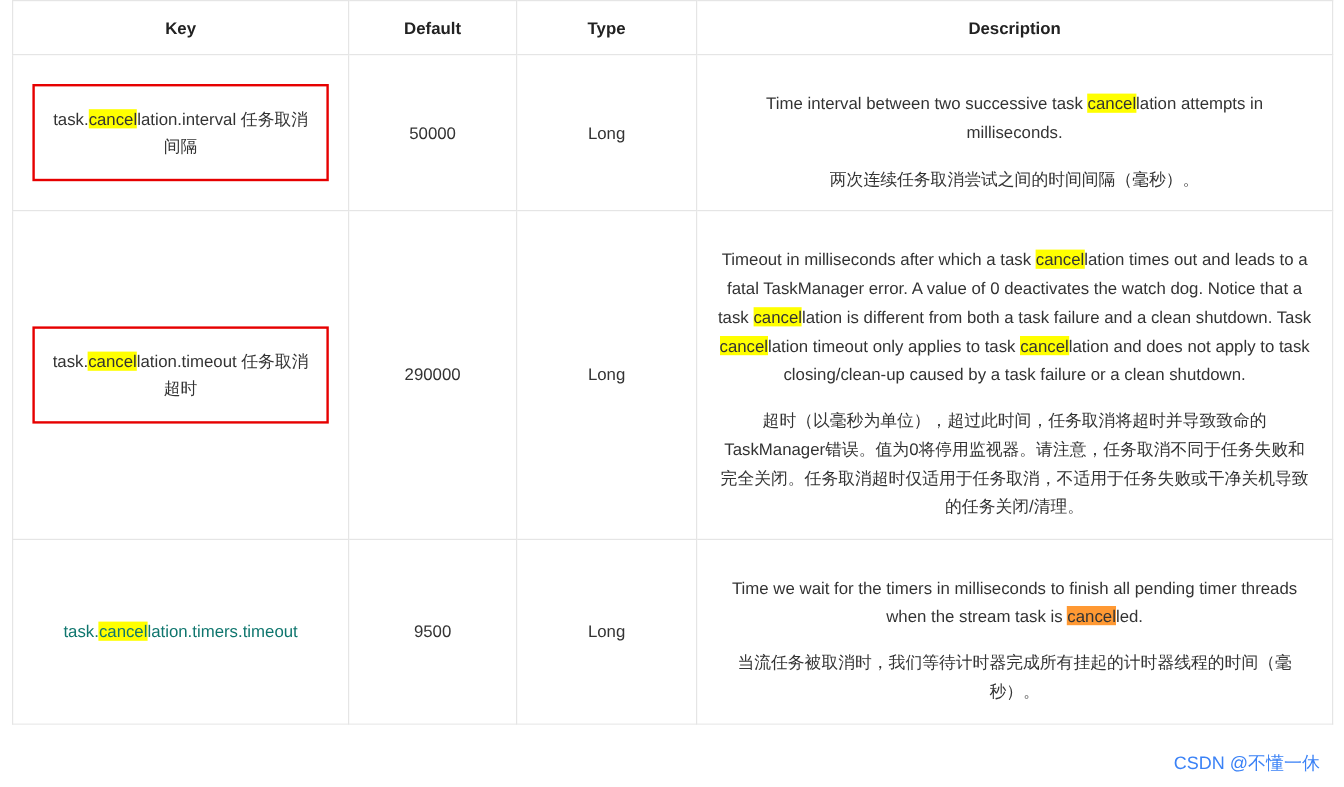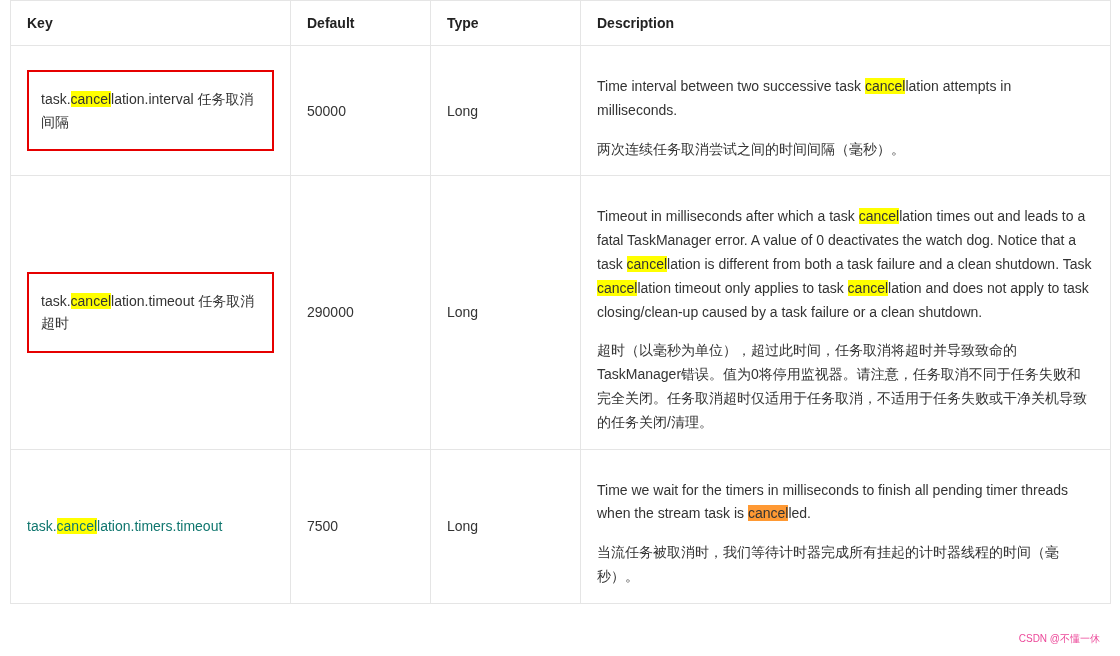--- a/index.html
+++ b/index.html
@@ -13,21 +13,21 @@
   }
   table {
     border-collapse: collapse;
     width: 1100px;
     margin: 0 10px;
     table-layout: fixed;
   }
   th, td {
     border: 1px solid #e5e5e5;
     padding: 14px 16px;
-    text-align: left;
+    text-align: center;
     vertical-align: middle;
     word-wrap: break-word;
   }
   th {
     font-weight: 700;
     background: #fff;
     color: #222;
   }
   col.c-key  { width: 280px; }
   col.c-def  { width: 140px; }
@@ -52,22 +52,22 @@
   .desc p {
     margin: 15px 0 12px 0;
     line-height: 1.7;
   }
   .desc p:last-child { margin-bottom: 0; }
 
   .watermark {
     position: fixed;
     right: 20px;
     bottom: 10px;
-    color: #ec4899;
-    font-size: 10px;
+    color: #3b82f6;
+    font-size: 15px;
     pointer-events: none;
   }
 </style>
 </head>
 <body>
 
 <table>
   <colgroup>
     <col class="c-key">
       <col class="c-def">
@@ -96,21 +96,21 @@
         <td><span class="redbox">task.<span class="hl-yellow">cancel</span>lation.timeout    任务取消超时</span></td>
         <td>290000</td>
         <td>Long</td>
         <td class="desc">
           <p>Timeout in milliseconds after which a task <span class="hl-yellow">cancel</span>lation times out and leads to a fatal TaskManager error. A value of 0 deactivates the watch dog. Notice that a task <span class="hl-yellow">cancel</span>lation is different from both a task failure and a clean shutdown. Task <span class="hl-yellow">cancel</span>lation timeout only applies to task <span class="hl-yellow">cancel</span>lation and does not apply to task closing/clean-up caused by a task failure or a clean shutdown.</p>
           <p>超时（以毫秒为单位），超过此时间，任务取消将超时并导致致命的TaskManager错误。值为0将停用监视器。请注意，任务取消不同于任务失败和完全关闭。任务取消超时仅适用于任务取消，不适用于任务失败或干净关机导致的任务关闭/清理。</p>
         </td>
       </tr>
       <tr>
         <td><span class="key-plain">task.<span class="hl-yellow">cancel</span>lation.timers.timeout</span></td>
-        <td>7500</td>
+        <td>9500</td>
         <td>Long</td>
         <td class="desc">
           <p>Time we wait for the timers in milliseconds to finish all pending timer threads when the stream task is <span class="hl-orange">cancel</span>led.</p>
           <p>当流任务被取消时，我们等待计时器完成所有挂起的计时器线程的时间（毫秒）。</p>
         </td>
       </tr>
     </tbody>
 </table>
 
 <div class="watermark">CSDN @不懂一休</div>

